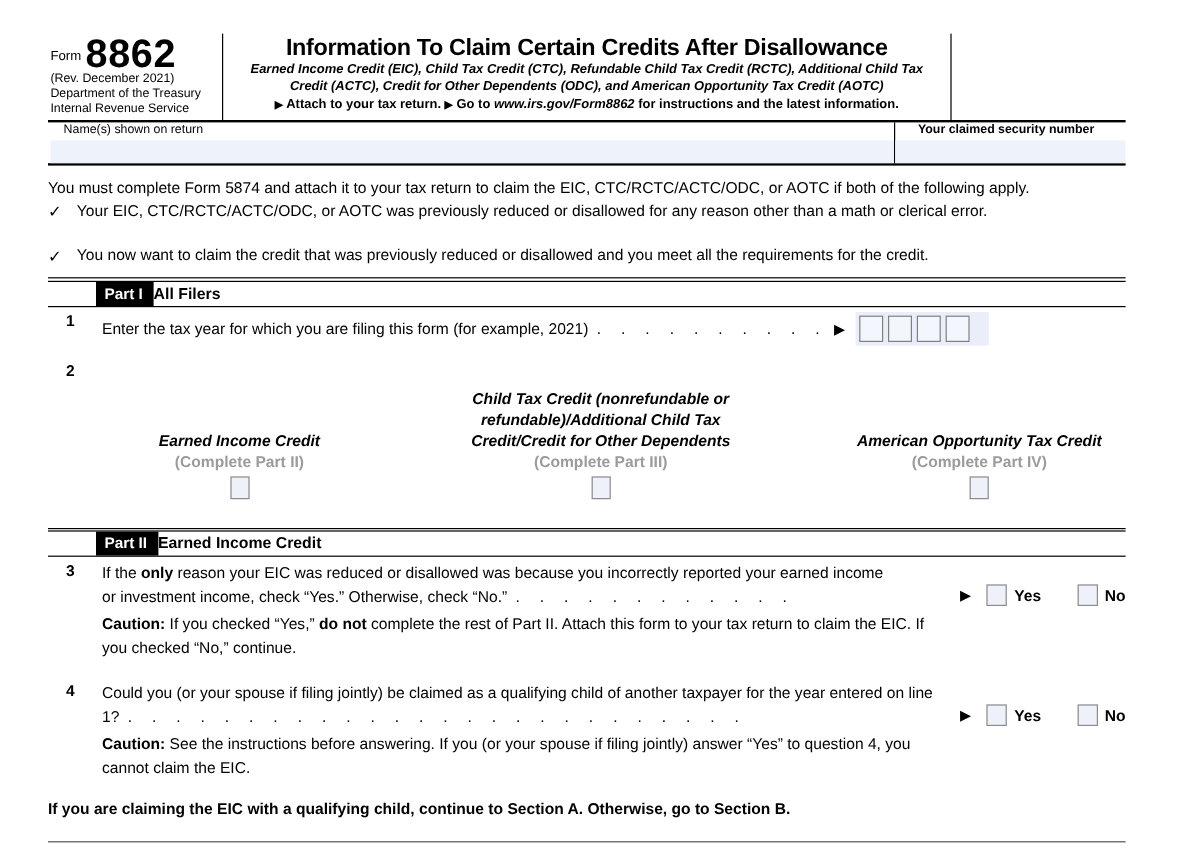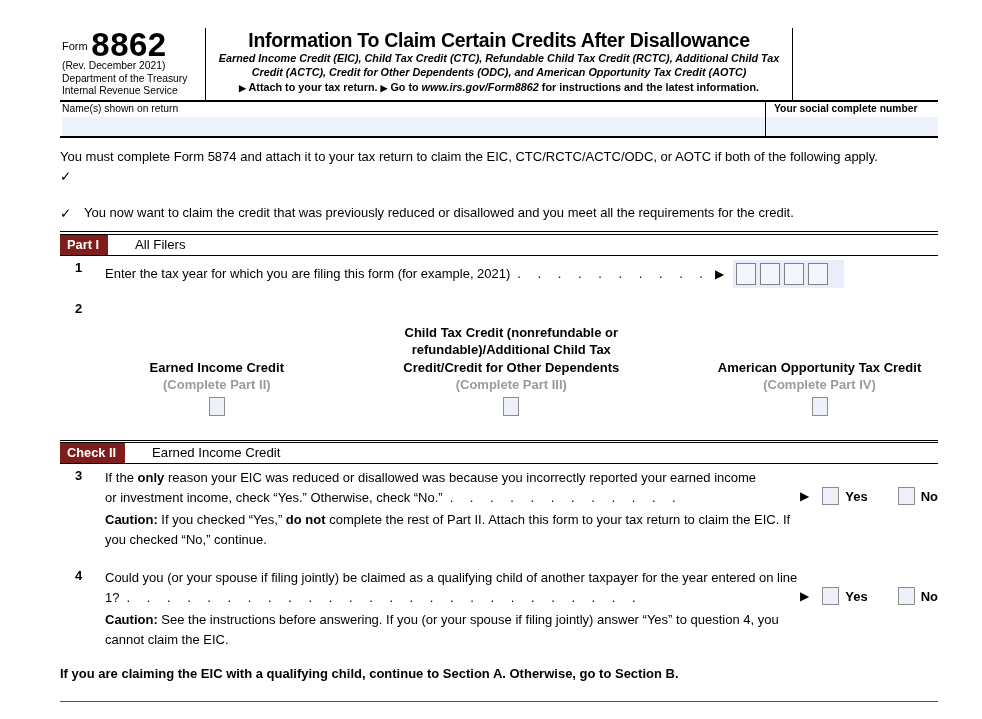--- a/index.html
+++ b/index.html
@@ -4,21 +4,21 @@
 <style>
   * { box-sizing: border-box; }
   html,body { margin:0; padding:0; }
   body {
     width:982px; height:719px; overflow:hidden;
     background:#fff; color:#000;
     font-family:"Liberation Sans", sans-serif;
     font-size:13px;
     -webkit-font-smoothing:antialiased;
   }
-  .page { padding:28px 44px 0 60px; }
+  .page { padding:28px 44px 0 40px; }
 
   
   .hdr { display:grid; grid-template-columns:145px 1fr 145px; border-bottom:2.5px solid #000; }
   .hdr-left { padding:2px 6px 2px 2px; }
   .form-word { font-size:11px; display:inline-block; vertical-align:6px; }
   .form-number { font-size:33px; font-weight:bold; letter-spacing:.5px; display:inline-block; line-height:.9; }
   .hdr-small { font-size:10.3px; line-height:1.25; }
   .hdr-center { border-left:1.5px solid #000; border-right:1.5px solid #000; text-align:center; padding:1px 10px 3px; }
   .hdr-title { font-size:19.5px; font-weight:bold; letter-spacing:-.3px; line-height:1.15; }
   .hdr-sub { font-size:10.8px; font-weight:bold; font-style:italic; line-height:1.3; }
@@ -27,36 +27,36 @@
   .arrow-glyph { font-size:9px; letter-spacing:0; }
   .hdr-right { font-size:10.5px; display:flex; flex-direction:column; }
   .omb-cell { padding:9px 0 8px 9px; }
   .seq-cell { border-top:1.2px solid #000; padding:5px 0 2px 9px; line-height:1.3; flex:1; }
   .seq-num { font-weight:bold; font-size:14px; }
 
   
   .name-row { display:grid; grid-template-columns:705px 1fr; border-bottom:2.5px solid #000; }
   .name-cell { padding:1px 0 0 2px; }
   .ssn-cell { border-left:1.2px solid #000; padding:1px 0 0 8px; }
-  .cell-label { font-size:10.3px; line-height:1.2; }
+  .cell-label { font-size:10.3px; line-height:1.2;margin-left:11px; }
   .bold { font-weight:bold; }
   .fill-strip { background:#eef2fb; height:19px; margin-top:1px; }
   .ssn-cell .fill-strip { margin-left:-8px; padding-left:8px; }
 
   
   .intro-p { margin-top:9px; max-width:880px; line-height:1.5; }
   .chk-row { display:flex; gap:11px; line-height:1.45; margin-top:1px; }
   .chk-row.spaced { margin-top:17px; }
   .chk-glyph { flex:0 0 13px; font-size:13.5px; }
 
   
   .part-wrap { border-top:1.5px solid #000; padding-top:1.5px; margin-top:8px; }
   .part-bar { border-top:1px solid #000; border-bottom:1.6px solid #000; display:flex; align-items:stretch; }
-  .part-label { background:#7f1d1d; color:#fff; font-weight:bold; font-size:12.8px; padding:2px 9px 3px 7px; }
-  .part-title { font-weight:normal; font-size:13.2px; margin-left:27px; align-self:center; padding:1px 0 2px; }
+  .part-label { background:#000000; color:#fff; font-weight:bold; font-size:12.8px; padding:2px 9px 3px 7px;margin-left:40px; }
+  .part-title { font-weight:bold; font-size:13.2px; align-self:center; padding:1px 0 2px; }
 
   
   .qrow { display:flex; align-items:flex-end; margin-top:6px; }
   .qnum { flex:0 0 45px; padding-left:15px; font-weight:bold; }
   .qrow .qnum { align-self:flex-start; }
   .qbody { line-height:1.5; }
   .dots { word-spacing:13px; margin-left:7px; color:#000; }
   .qa { display:flex; align-items:center; margin-left:auto; padding-bottom:2px; white-space:nowrap; }
   .qa .arrow-glyph { font-size:12px; }
   .cb { width:17px; height:18px; background:#eef1fa; border:1.5px solid #8c8c8c; margin-left:13px; }
@@ -67,21 +67,21 @@
   .year-strip { display:inline-flex; gap:4px; background:#e9eefa; padding:3px 16px 3px 3px; vertical-align:-7px; margin-left:9px; }
   .year-box { width:20px; height:22px; background:#f4f6fd; border:1px solid #808080; }
   .q1-arrow { margin-left:12px; font-size:12px; }
 
   
   .credit-cols { display:flex; margin-top:8px; align-items:flex-end; }
   .ccol { display:flex; flex-direction:column; align-items:center; text-align:center; }
   .ccol-1 { width:200px; margin-left:62px; }
   .ccol-2 { width:278px; margin-left:68px; }
   .ccol-3 { width:250px; margin-left:58px;justify-content:space-between; }
-  .ccol-title { font-weight:bold; line-height:1.35; }
+  .ccol-title { font-weight:bold; line-height:1.35;font-style:italic; }
   .ccol-sub { color:#9b9b9b; font-weight:bold; line-height:1.35; }
   .ccb { width:16px; height:19px; background:#eef1fa; border:1.5px solid #8c8c8c; margin-top:3px; }
 
   
   .caution { margin-top:3px; }
 
   
   .w-l3 { max-width:660px; }
   .w-c3 { max-width:690px; }
   .w-l4 { max-width:700px; }
@@ -114,28 +114,29 @@
       </div>
     </div>
   </div>
 
   <div class="name-row">
     <div class="name-cell">
       <div class="cell-label">Name(s) shown on return</div>
       <div class="fill-strip"></div>
     </div>
     <div class="ssn-cell">
-      <div class="cell-label bold">Your social complete number</div>
+      <div class="cell-label bold">Your claimed security number</div>
       <div class="fill-strip"></div>
     </div>
   </div>
 
   <div class="intro-p">You must complete Form 5874 and attach it to your tax return to claim the EIC, CTC/RCTC/ACTC/ODC, or AOTC if both of the following apply.</div>
   <div class="chk-row">
     <span class="chk-glyph">✓</span>
+    <span>Your EIC, CTC/RCTC/ACTC/ODC, or AOTC was previously reduced or disallowed for any reason other than a math or clerical error.</span>
   </div>
   <div class="chk-row spaced">
     <span class="chk-glyph">✓</span>
     <span>You now want to claim the credit that was previously reduced or disallowed and you meet all the requirements for the credit.</span>
   </div>
 
   <div class="part-wrap">
     <div class="part-bar">
       <span class="part-label">Part I</span>
       <span class="part-title">All Filers</span>
@@ -171,21 +172,21 @@
     </div>
     <div class="ccol ccol-3">
       <div class="ccol-title">American Opportunity Tax Credit</div>
       <div class="ccol-sub">(Complete Part IV)</div>
       <div class="ccb"></div>
     </div>
   </div>
 
   <div class="part-wrap mt24">
     <div class="part-bar">
-      <span class="part-label">Check II</span>
+      <span class="part-label">Part II</span>
       <span class="part-title">Earned Income Credit</span>
     </div>
   </div>
 
   <div class="qrow" style="margin-top:4px;">
     <div class="qnum">3</div>
     <div class="qbody w-l3">
       <span>If the </span><span class="bold">only</span><span> reason your EIC was reduced or disallowed was because you incorrectly reported your earned income or investment income, check “Yes.” Otherwise, check “No.”</span><span class="dots">. . . . . . . . . . . .</span>
     </div>
     <div class="qa">

